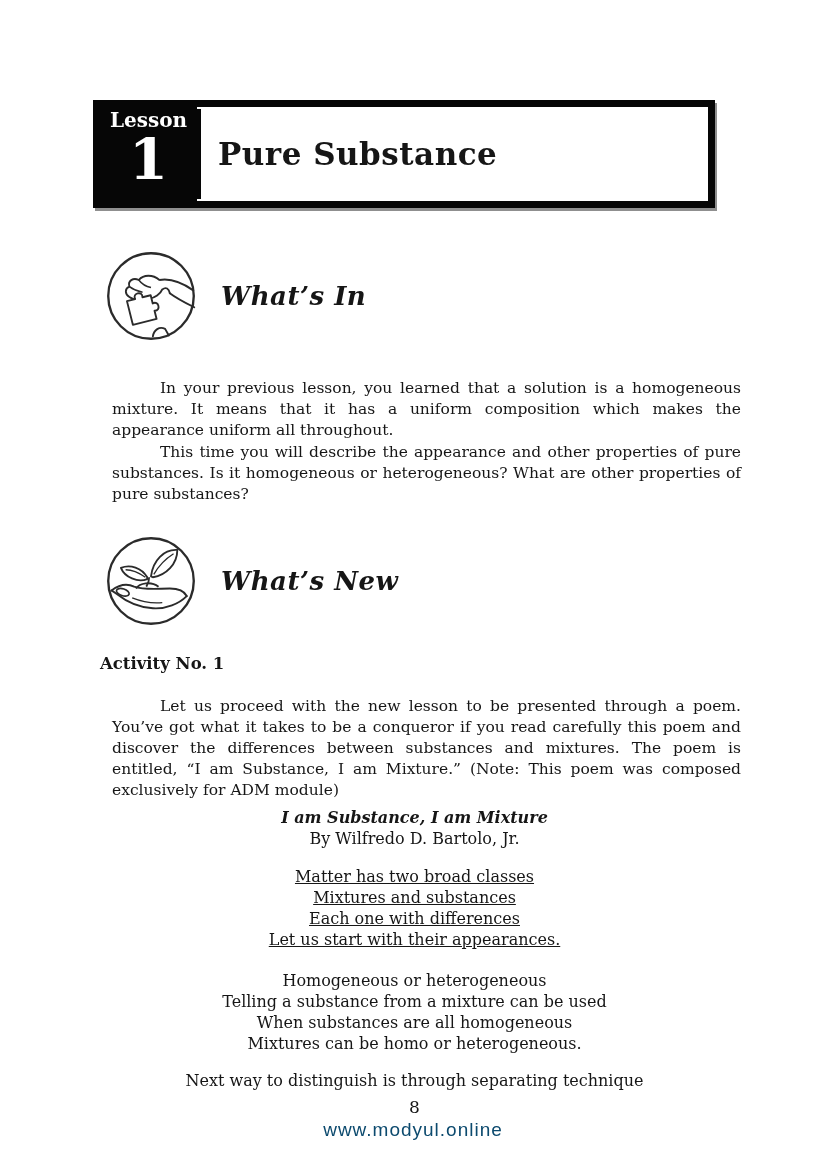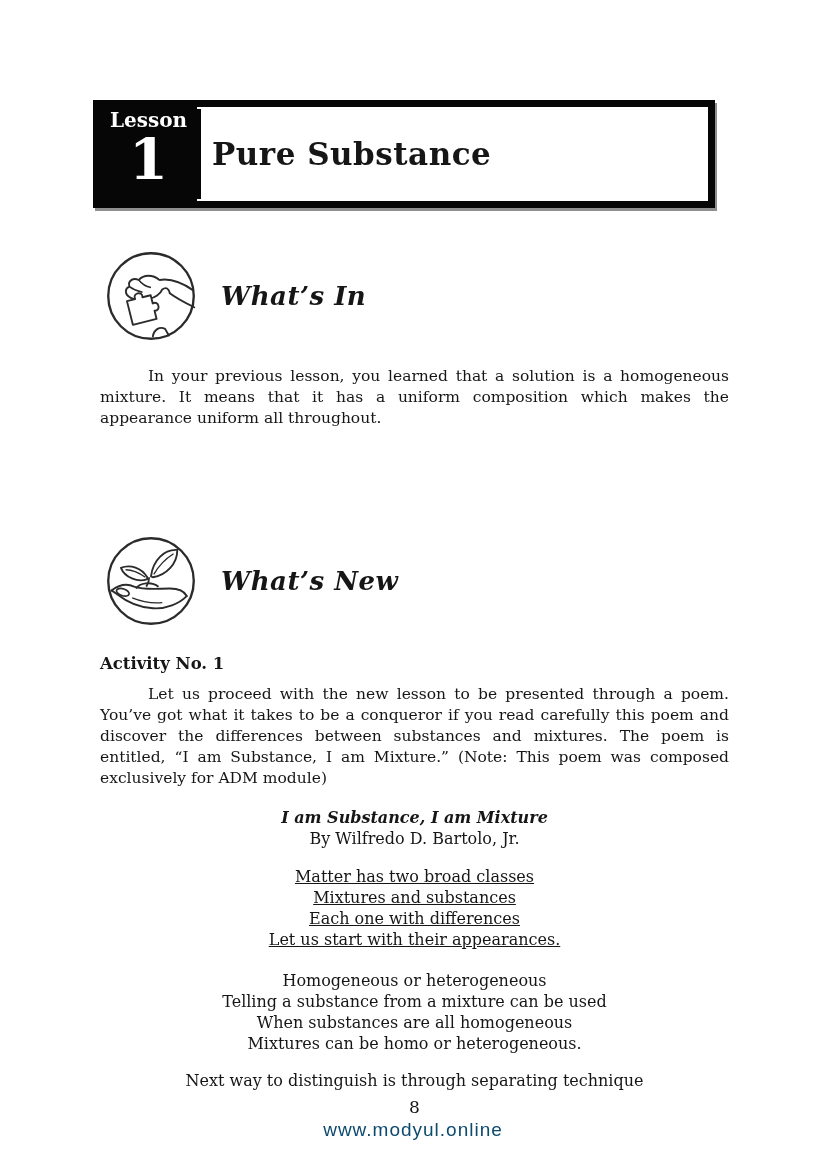--- a/index.html
+++ b/index.html
@@ -28,21 +28,21 @@
     width: 97px;
     background: #060606;
     color: #ffffff;
     display: flex;
     flex-direction: column;
     align-items: center;
   }
   .lesson-label { font-size: 20px; font-weight: 700; line-height: 1.1; margin-top: 2px; }
   .lesson-number { font-size: 56px; font-weight: 700; line-height: 1.0; margin-top: 0px; }
   .header-divider { width: 4px; background: #060606; margin: 2px 0; }
-  .title-cell { flex: 1; display: flex; align-items: center; padding-left: 11px; }
+  .title-cell { flex: 1; display: flex; align-items: center; padding-left: 17px; }
   .lesson-title { font-size: 31px; font-weight: 700; letter-spacing: 0.5px; }
 
   
   .section-icon { position: absolute; width: 94px; height: 94px; }
   .section-icon svg { width: 100%; height: 100%; display: block; }
   .icon-whats-in  { left: 104px; top: 249px; }
   .icon-whats-new { left: 104px; top: 534px; }
   .section-heading {
     position: absolute;
     left: 221px;
@@ -52,21 +52,21 @@
     letter-spacing: 0.5px;
   }
   .heading-whats-in  { top: 281px; }
   .heading-whats-new { top: 566px; }
 
   
   .body-para {
     position: absolute;
     left: 100px;
     width: 629px;
-    margin: 0;
+    margin: 12px;
     font-size: 15.5px;
     line-height: 21px;
     text-align: justify;
     text-indent: 48px;
   }
   .para-1 { top: 366px; }
   .para-2 { top: 430px; }
   .para-intro { top: 684px; }
 
   .activity-label {
@@ -137,20 +137,21 @@
       <path d="M48 53 C54 52 60 48 62 43 C66 40 69 42 70 47" fill="none" stroke="#2b2b2b" stroke-width="2" stroke-linecap="round"></path>
       <g transform="translate(22 54) rotate(-14)">
         <path d="M2 2 L11 2 C9 -5 21 -5 19 2 L28 2 L28 11 C35 9 35 21 28 19 L28 28 L2 28 Z" fill="#ffffff" stroke="#2b2b2b" stroke-width="2" stroke-linejoin="round"></path>
       </g>
       <path d="M52 93 C53 86 59 82 65 85 L69 92" fill="none" stroke="#2b2b2b" stroke-width="2" stroke-linecap="round"></path>
     </svg>
   </div>
   <div class="section-heading heading-whats-in">What’s In</div>
 
   <p class="body-para para-1">In your previous lesson, you learned that a solution is a homogeneous mixture. It means that it has a uniform composition which makes the appearance uniform all throughout.</p>
+  <p class="body-para para-2">This time you will describe the appearance and other properties of pure substances. Is it homogeneous or heterogeneous? What are other properties of pure substances?</p>
 
   <div class="section-icon icon-whats-new">
     <svg viewBox="0 0 100 100" xmlns="http://www.w3.org/2000/svg">
       <circle cx="50" cy="50" r="45.5" fill="none" stroke="#2b2b2b" stroke-width="2.5"></circle>
       <path d="M50 45 C52 28 64 16 78 17 C78 32 66 44 52 46 Z" fill="#ffffff" stroke="#2b2b2b" stroke-width="2" stroke-linejoin="round"></path>
       <path d="M53 43 C58 34 66 26 74 21" fill="none" stroke="#2b2b2b" stroke-width="1.4"></path>
       <path d="M46 46 C40 36 28 32 18 36 C22 46 36 52 46 48 Z" fill="#ffffff" stroke="#2b2b2b" stroke-width="2" stroke-linejoin="round"></path>
       <path d="M44 46 C37 41 29 38 23 38" fill="none" stroke="#2b2b2b" stroke-width="1.4"></path>
       <path d="M48 46 C48 50 47 53 45 56" fill="none" stroke="#2b2b2b" stroke-width="2"></path>
       <path d="M34 58 C38 52 50 50 58 56" fill="none" stroke="#2b2b2b" stroke-width="2"></path>

